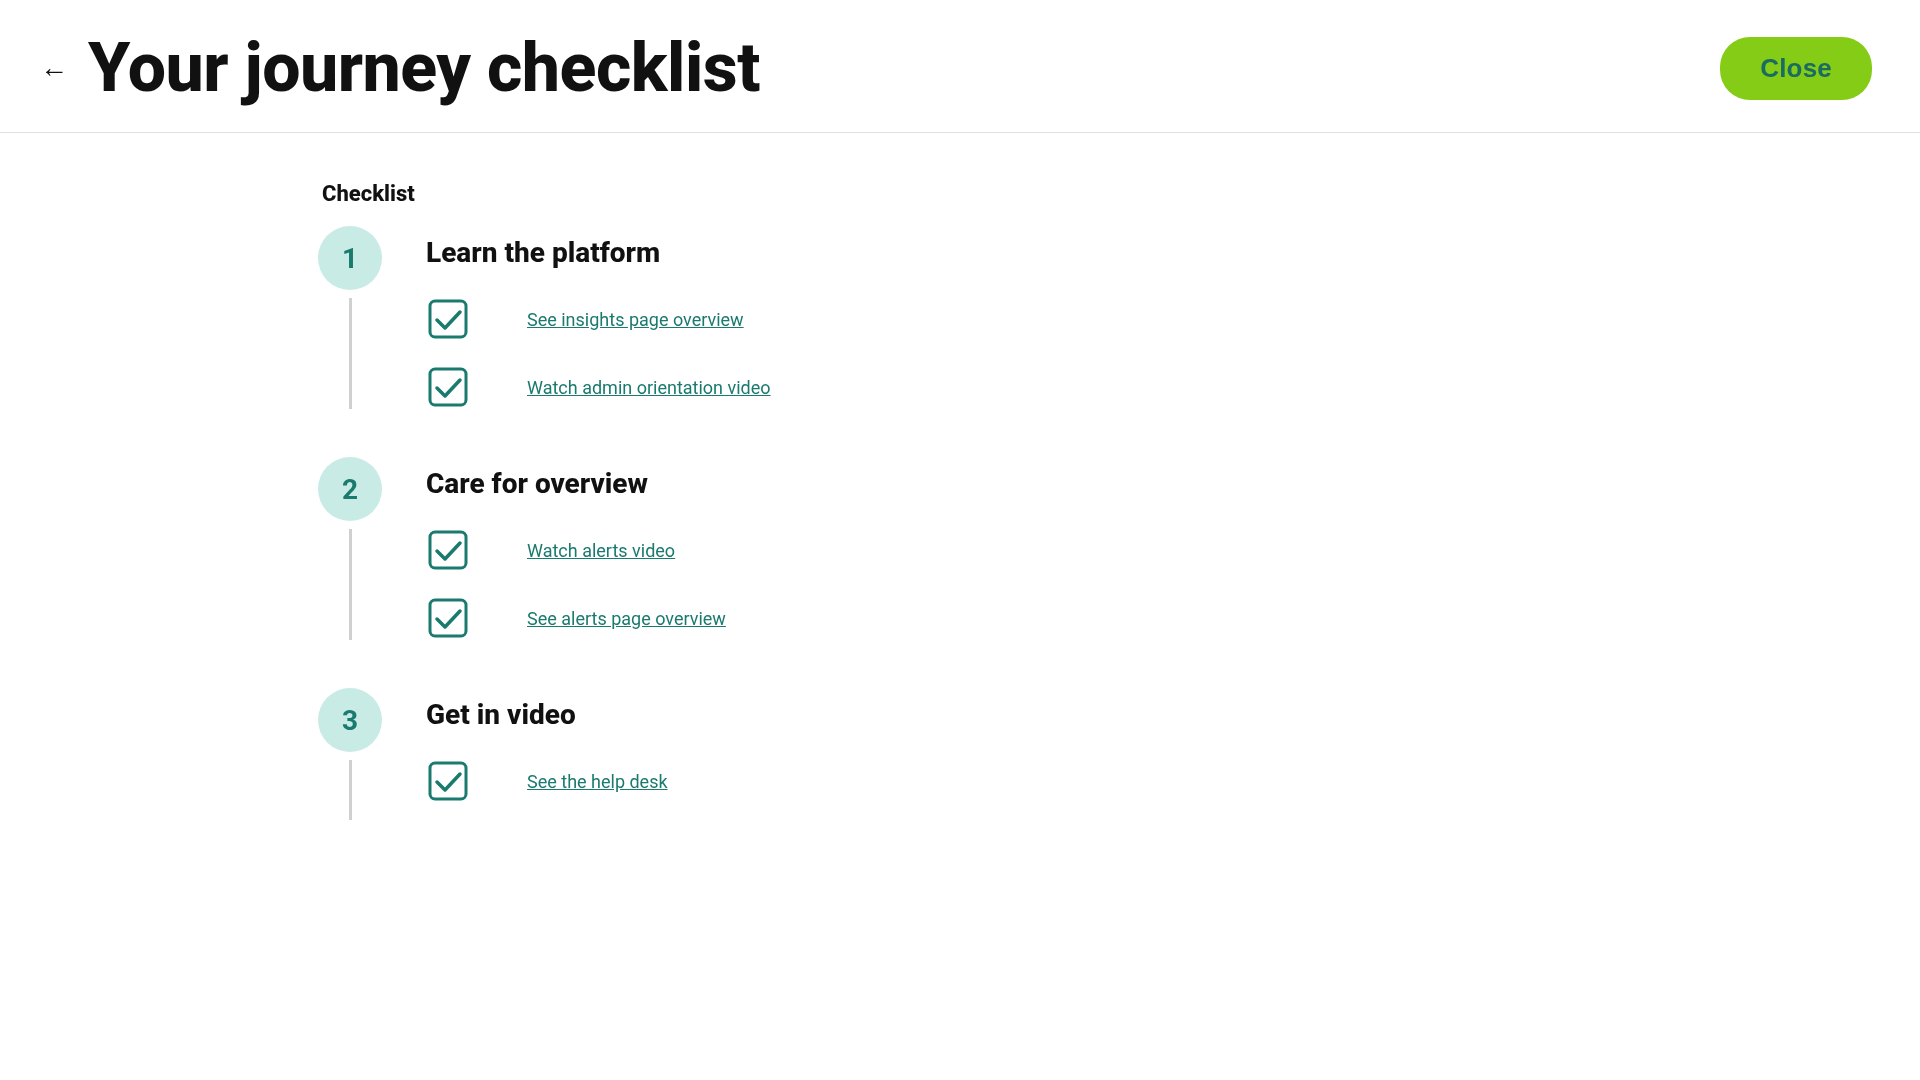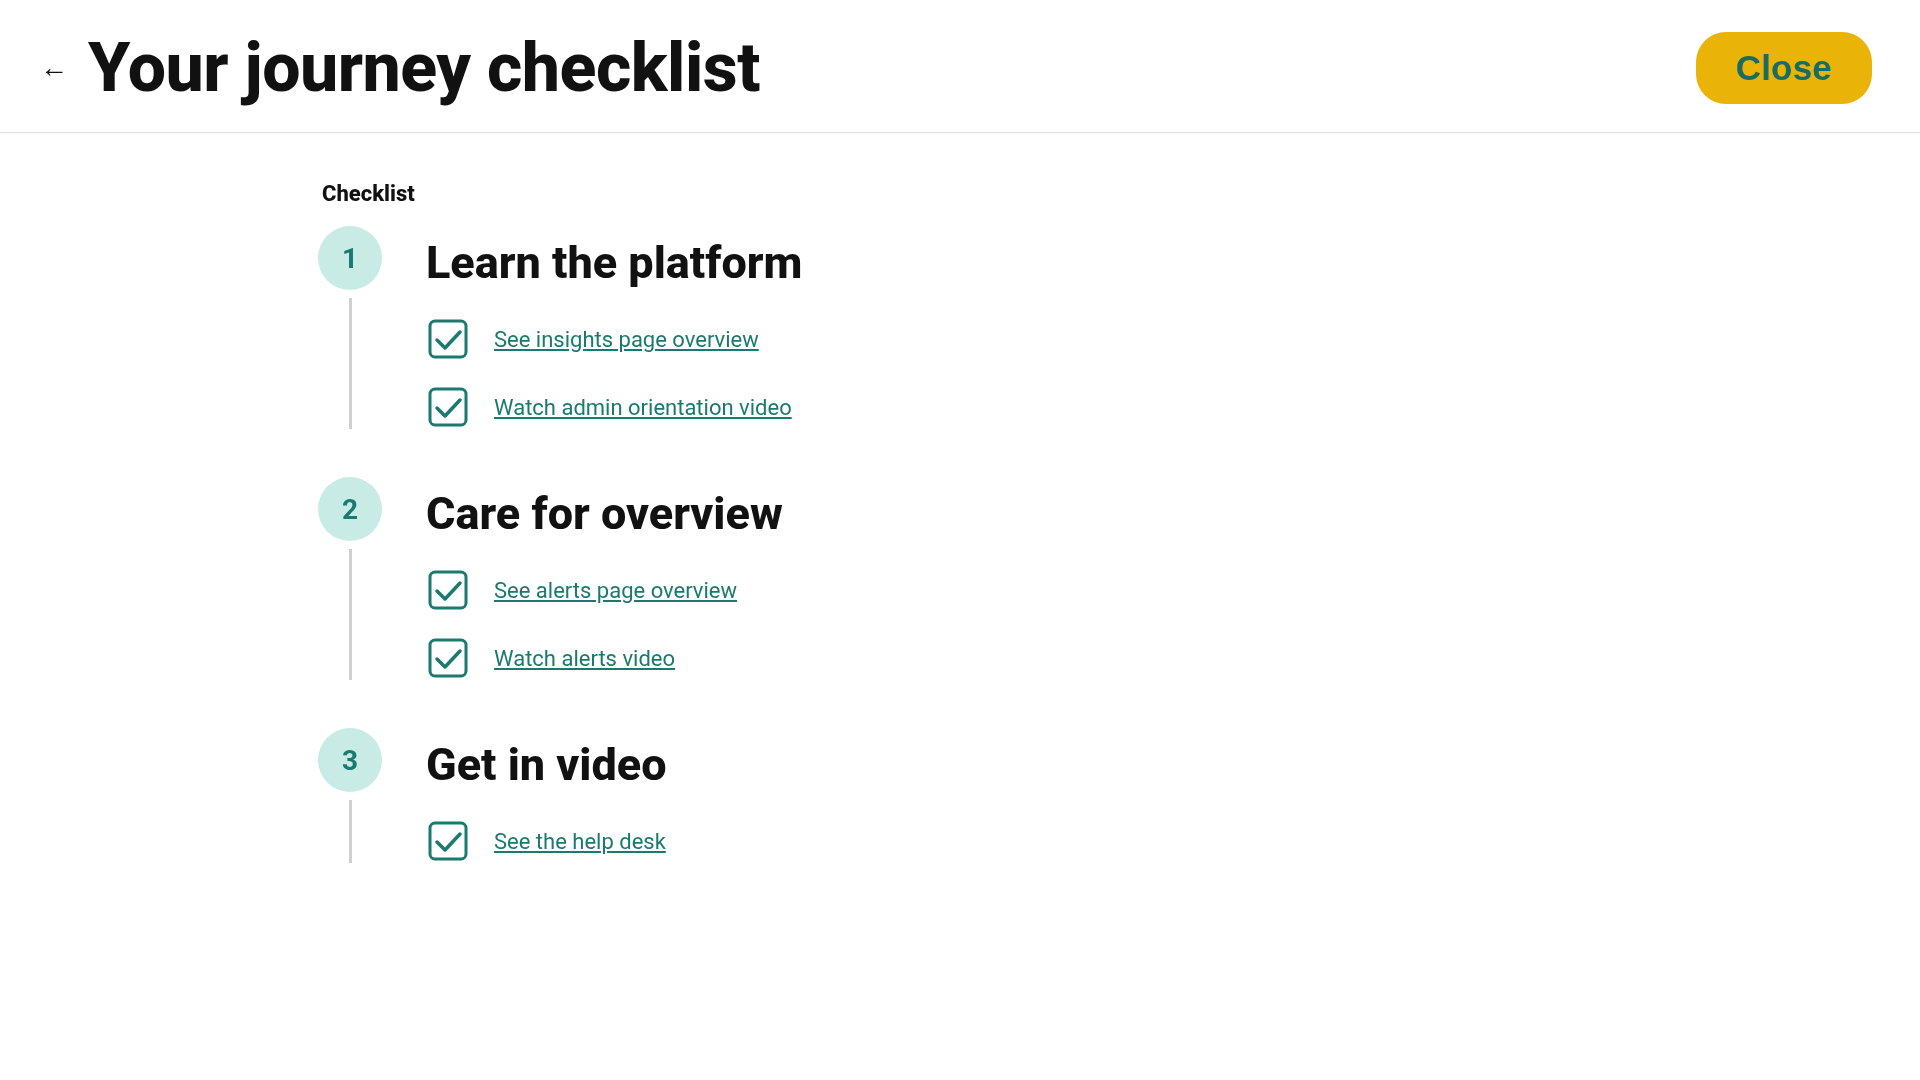--- a/index.html
+++ b/index.html
@@ -49,26 +49,26 @@
     }
 
     .page-title {
       font-size: 68px;
       font-weight: 800;
       color: #111111;
       letter-spacing: -0.5px;
     }
 
     .close-button {
-      background: #eab308;
+      background: #84cc16;
       color: #1a6b62;
       border: none;
       border-radius: 30px;
       padding: 16px 40px;
-      font-size: 35px;
+      font-size: 26px;
       font-weight: 600;
       cursor: pointer;
       letter-spacing: 0.2px;
     }
 
     
     .main-content {
       flex: 1;
       overflow-y: auto;
       display: flex;
@@ -127,21 +127,21 @@
       min-height: 60px;
     }
 
     .group-right {
       flex: 1;
       padding-left: 36px;
       padding-top: 10px;
     }
 
     .group-heading {
-      font-size: 45px;
+      font-size: 28px;
       font-weight: 800;
       color: #111111;
       margin-bottom: 28px;
     }
 
     
     .checklist-items {
       display: flex;
       flex-direction: column;
       gap: 24px;
@@ -161,25 +161,26 @@
       align-items: center;
       justify-content: center;
     }
 
     .check-icon svg {
       width: 40px;
       height: 40px;
     }
 
     .item-link {
-      font-size: 22px;
+      font-size: 18px;
       color: #1a7a6e;
       text-decoration: underline;
       cursor: pointer;
       font-weight: 400;
+      margin-left: 33px;
     }
   </style>
 </head>
 <body>
 
 <div class="page-wrapper">
   <div class="header">
     <div class="header-left">
       <span class="back-arrow">←</span>
       <h1 class="page-title">Your journey checklist</h1>
@@ -229,30 +230,30 @@
         <div class="group-right">
           <div class="group-heading">Care for overview</div>
           <div class="checklist-items">
             <div class="checklist-item">
               <div class="check-icon">
                 <svg viewBox="0 0 40 40" fill="none" xmlns="http://www.w3.org/2000/svg">
                   <rect x="2" y="2" width="36" height="36" rx="5" stroke="#1a7a6e" stroke-width="3" fill="none"></rect>
                   <polyline points="9,21 17,29 32,13" stroke="#1a7a6e" stroke-width="3.5" stroke-linecap="round" stroke-linejoin="round" fill="none"></polyline>
                 </svg>
               </div>
+              <a class="item-link" href="#">Watch alerts video</a>
+            </div>
+            <div class="checklist-item">
+              <div class="check-icon">
+                <svg viewBox="0 0 40 40" fill="none" xmlns="http://www.w3.org/2000/svg">
+                  <rect x="2" y="2" width="36" height="36" rx="5" stroke="#1a7a6e" stroke-width="3" fill="none"></rect>
+                  <polyline points="9,21 17,29 32,13" stroke="#1a7a6e" stroke-width="3.5" stroke-linecap="round" stroke-linejoin="round" fill="none"></polyline>
+                </svg>
+              </div>
               <a class="item-link" href="#">See alerts page overview</a>
-            </div>
-            <div class="checklist-item">
-              <div class="check-icon">
-                <svg viewBox="0 0 40 40" fill="none" xmlns="http://www.w3.org/2000/svg">
-                  <rect x="2" y="2" width="36" height="36" rx="5" stroke="#1a7a6e" stroke-width="3" fill="none"></rect>
-                  <polyline points="9,21 17,29 32,13" stroke="#1a7a6e" stroke-width="3.5" stroke-linecap="round" stroke-linejoin="round" fill="none"></polyline>
-                </svg>
-              </div>
-              <a class="item-link" href="#">Watch alerts video</a>
             </div>
           </div>
         </div>
       </div>
 
       <div class="checklist-group">
         <div class="group-left">
           <div class="step-circle">3</div>
           <div class="step-line"></div>
         </div>

